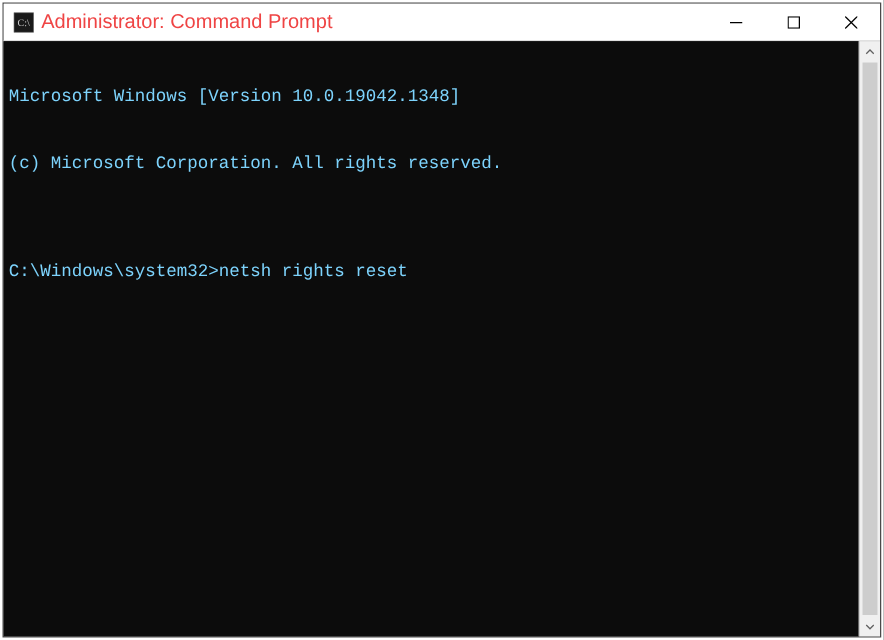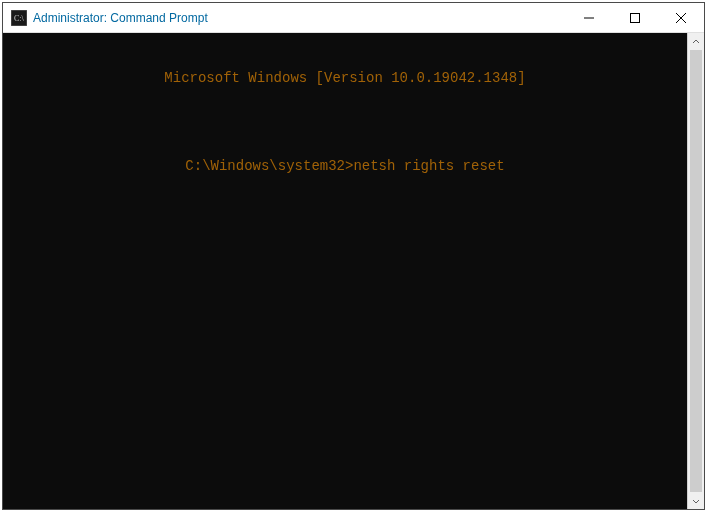--- a/index.html
+++ b/index.html
@@ -30,22 +30,22 @@
       width: 16px;
       height: 16px;
       margin-left: 8px;
       margin-right: 6px;
       display: flex;
       align-items: center;
       justify-content: center;
     }
     .app-icon svg { display: block; }
     .title-text {
-      font-size: 12px;
-      color: #0369a1;
+      font-size: 16px;
+      color: #ef4444;
       flex: 1;
     }
     .window-controls {
       display: flex;
       height: 100%;
     }
     .win-btn {
       width: 46px;
       height: 100%;
       display: flex;
@@ -58,28 +58,27 @@
     .win-btn svg { display: block; }
     .terminal-wrap {
       flex: 1;
       display: flex;
       background: #0c0c0c;
       position: relative;
     }
     .terminal {
       flex: 1;
       background: #0c0c0c;
-      color: #a16207;
+      color: #7dd3fc;
       font-family: Consolas, "Courier New", monospace;
       font-size: 14px;
       line-height: 1.25;
       padding: 2px 4px;
       white-space: pre;
       overflow: hidden;
-      text-align: center;
     }
     .terminal .line { display: block; }
     .scrollbar {
       width: 17px;
       background: #f0f0f0;
       display: flex;
       flex-direction: column;
       border-left: 1px solid #d0d0d0;
     }
     .scroll-btn {
@@ -131,20 +130,21 @@
         <svg width="10" height="10" viewBox="0 0 10 10">
           <line x1="0" y1="0" x2="10" y2="10" stroke="#000" stroke-width="1"></line>
           <line x1="10" y1="0" x2="0" y2="10" stroke="#000" stroke-width="1"></line>
         </svg>
       </button>
     </div>
   </div>
   <div class="terminal-wrap">
     <div class="terminal">
       <span class="line">Microsoft Windows [Version 10.0.19042.1348]</span>
+      <span class="line">(c) Microsoft Corporation. All rights reserved.</span>
       <span class="line"></span>
       <span class="line"><span>C:\Windows\system32&gt;</span><span>netsh rights reset</span></span>
     </div>
     <div class="scrollbar">
       <div class="scroll-btn">
         <svg width="8" height="8" viewBox="0 0 8 8">
           <polyline points="1,5 4,2 7,5" fill="none" stroke="#606060" stroke-width="1"></polyline>
         </svg>
       </div>
       <div class="scroll-track">

